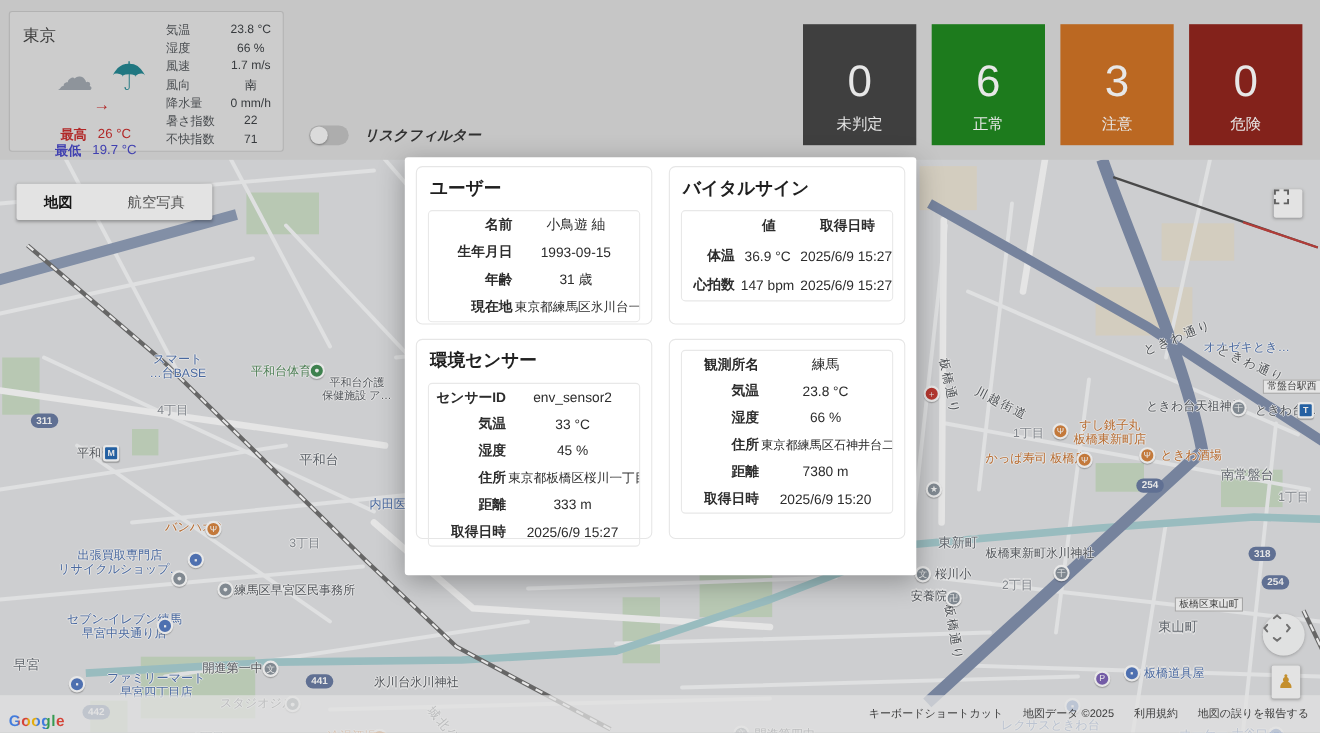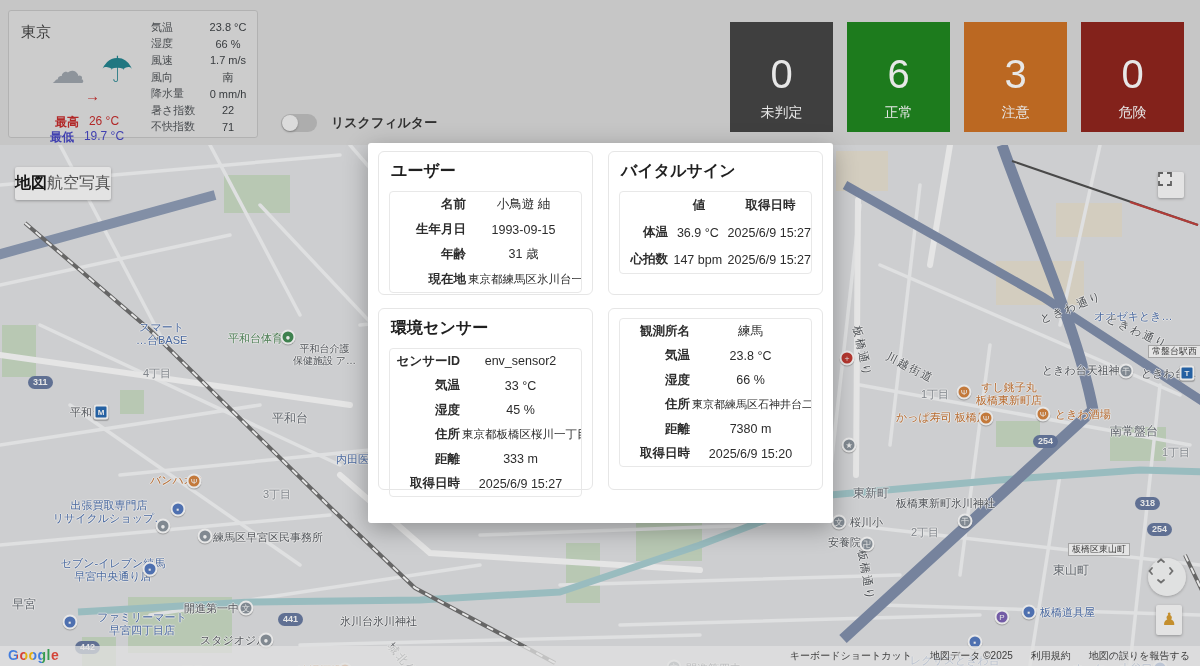--- a/index.html
+++ b/index.html
@@ -15,21 +15,21 @@
   .w-umb{position:absolute;left:92px;top:38px;font-size:36px;color:#1b7f8a;}
   .w-hi,.w-lo{position:absolute;left:18px;width:120px;font-size:12px;display:flex;gap:10px;justify-content:center;}
   .w-hi{top:103px;color:#c22424;}
   .w-lo{top:118px;color:#4040c0;}
   .w-hi b,.w-lo b{font-weight:bold;}
   .w-table{position:absolute;left:142px;top:8px;width:102px;}
   .w-row{display:flex;height:16.6px;align-items:center;font-size:11px;color:#35393d;}
   .w-row .wl{width:52px;color:#4a4e52;}
   .w-row .wv{flex:1;text-align:center;}
   
-  .risk{position:absolute;left:281px;top:114px;display:flex;align-items:flex-end;gap:14px;}
+  .risk{position:absolute;left:281px;top:114px;display:flex;align-items:flex-end;gap:14px;font-style:italic;}
   .switch{width:36px;height:18px;border-radius:9px;background:#bdbdbd;position:relative;cursor:pointer;}
   .knob{position:absolute;left:1px;top:1px;width:16px;height:16px;border-radius:50%;background:#f2f2f2;
         box-shadow:0 1px 2px rgba(0,0,0,.3);}
   .risk-label{font-size:13px;font-weight:bold;color:#2e2e2e;}
   
   .cards{position:absolute;right:16px;top:22px;display:flex;gap:14px;}
   .scard{width:103px;height:110px;display:flex;flex-direction:column;align-items:center;justify-content:flex-end;
          color:#fff;padding-bottom:10px;box-sizing:border-box;}
   .scard .num{font-size:40px;line-height:1;margin-bottom:10px;}
   .scard .lab{font-size:14px;}
@@ -48,29 +48,29 @@
   .shield{background:#64779f;color:#fff;font-size:9px;font-weight:bold;border-radius:8px;padding:1px 5px;text-shadow:none;}
   .mk{position:absolute;width:15px;height:15px;border-radius:50%;border:2px solid #fff;color:#fff;font-size:8px;
       line-height:11px;text-align:center;transform:translate(-50%,-50%);box-shadow:0 1px 1px rgba(0,0,0,.25);
       box-sizing:border-box;z-index:4;overflow:hidden;}
   .mko{background:#d6813a;} .mkb{background:#5077c0;} .mkg{background:#3d8a50;} .mkgr{background:#8a949d;}
   .mkr{background:#c5352c;} .mkp{background:#7a5fb5;}
   .mkm{background:#1f64b0;border-radius:3px;font-weight:bold;}
   
   .maptype{position:absolute;left:15px;top:22px;height:33px;background:#fbfbfb;display:flex;align-items:center;
            box-shadow:0 1px 3px rgba(0,0,0,.3);border-radius:2px;z-index:6;}
-  .maptype .mt{padding:0 0;font-size:16px;color:#565656;cursor:pointer;}
+  .maptype .mt{padding:0 25px;font-size:13px;color:#565656;cursor:pointer;}
   .maptype .sel{font-weight:bold;color:#111;}
   .fsbtn{position:absolute;right:16px;top:27px;width:26px;height:26px;background:#fbfbfb;border-radius:2px;
          box-shadow:0 1px 3px rgba(0,0,0,.3);display:flex;align-items:center;justify-content:center;z-index:6;cursor:pointer;}
   .pan{position:absolute;right:14px;top:413px;width:38px;height:38px;border-radius:50%;background:rgba(250,250,250,.9);
        box-shadow:0 1px 3px rgba(0,0,0,.25);z-index:6;display:flex;align-items:center;justify-content:center;cursor:pointer;}
   .pegman{position:absolute;right:18px;top:460px;width:26px;height:30px;background:#fbfbfb;border-radius:2px;
           box-shadow:0 1px 3px rgba(0,0,0,.3);z-index:6;text-align:center;font-size:17px;line-height:30px;color:#d79a2b;cursor:pointer;}
-  .attrib{position:absolute;left:0;bottom:0;width:1200px;height:20px;background:rgba(248,248,248,.75);z-index:5;
+  .attrib{position:absolute;left:0;bottom:0;width:1200px;height:34px;background:rgba(248,248,248,.75);z-index:5;
           display:flex;align-items:center;justify-content:flex-end;gap:18px;padding-right:10px;box-sizing:border-box;
           font-size:10px;color:#3c3c3c;}
   .glogo{position:absolute;left:8px;bottom:3px;z-index:6;font-size:14px;font-weight:bold;letter-spacing:.5px;
          background:linear-gradient(90deg,#4285F4 0 17%,#EA4335 17% 34%,#FBBC05 34% 50%,#4285F4 50% 66%,#34A853 66% 83%,#EA4335 83%);
          -webkit-background-clip:text;background-clip:text;color:transparent;}
   
   .mask{position:absolute;left:0;top:0;width:1200px;height:666px;background:rgba(70,70,70,.13);z-index:40;pointer-events:none;}
   
   .modal{position:absolute;left:368px;top:143px;width:465px;height:380px;background:#fff;border-radius:3px;
          box-shadow:0 6px 24px rgba(0,0,0,.3);z-index:60;box-sizing:border-box;}

